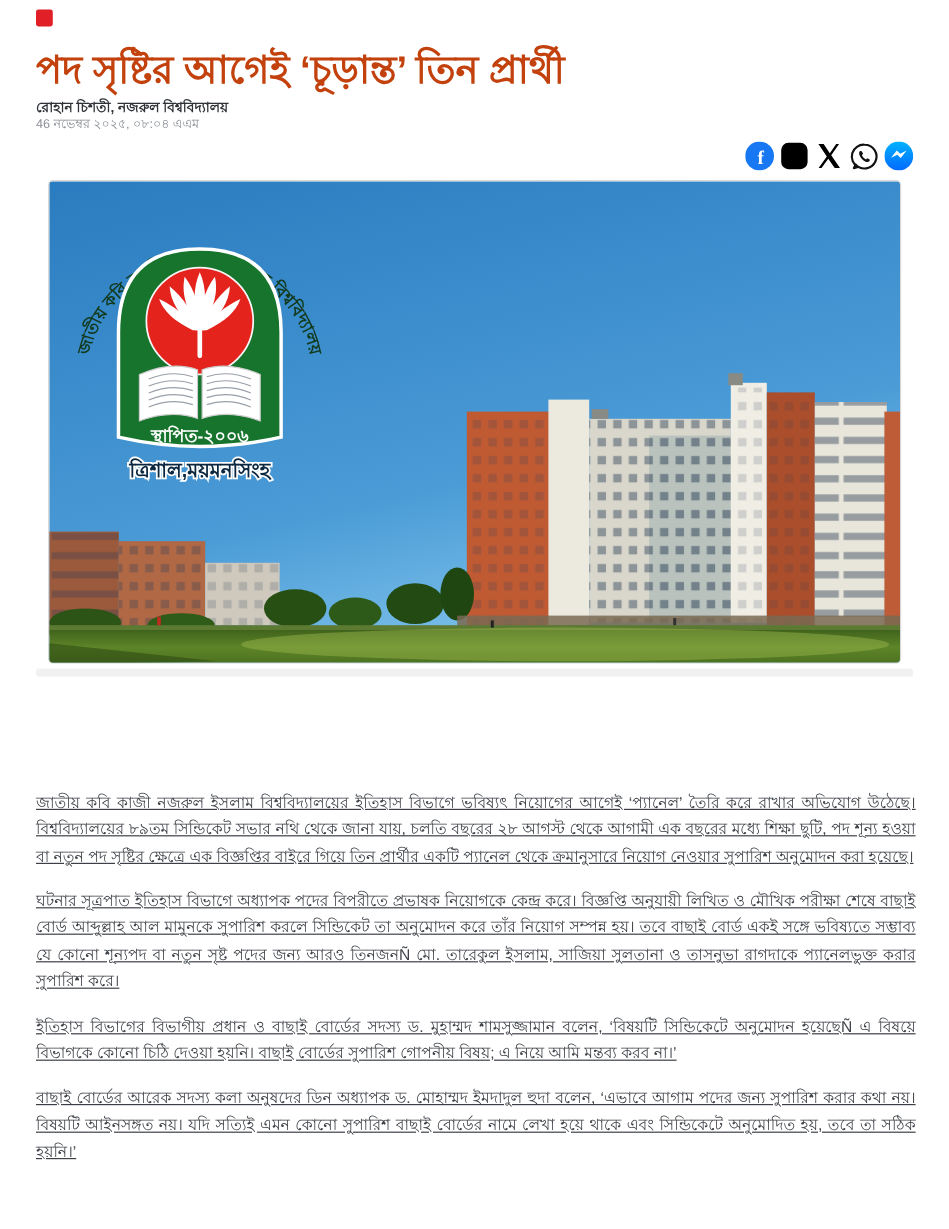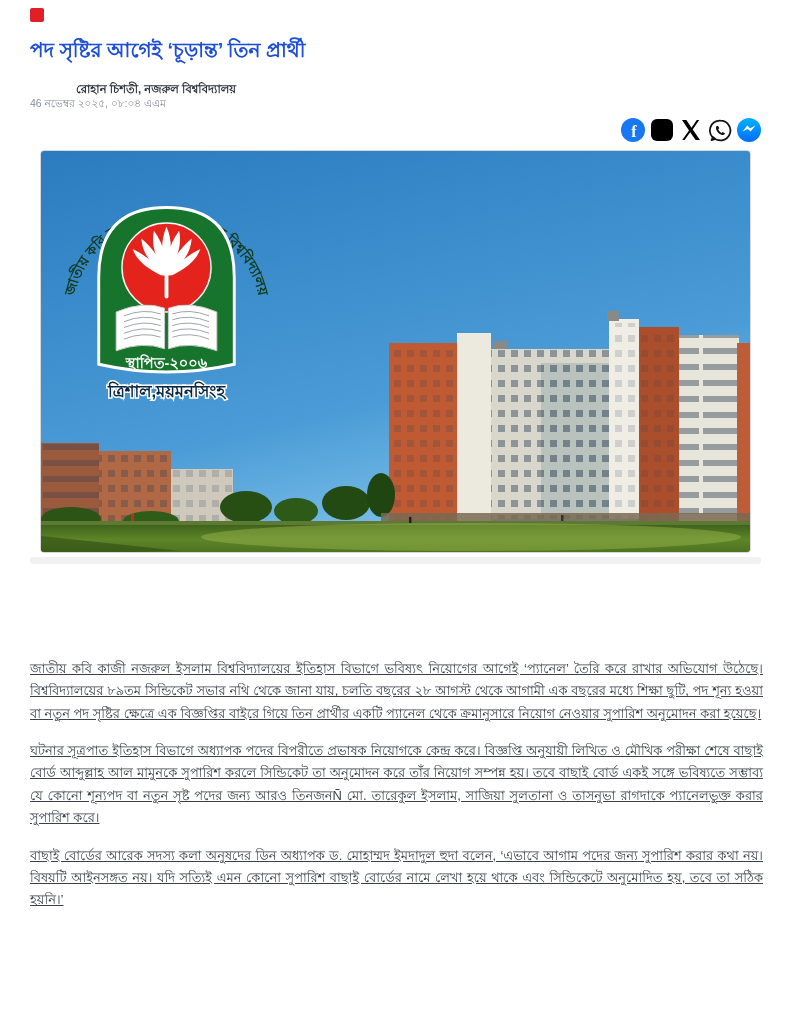--- a/index.html
+++ b/index.html
@@ -5,25 +5,25 @@
   html,body{margin:0;padding:0;}
   body{
     width:791px;height:1024px;position:relative;background:#ffffff;
     font-family:"Liberation Sans","DejaVu Sans",sans-serif;
     overflow:hidden;
   }
   .brand-square{position:absolute;left:30px;top:8px;width:14px;height:14px;
     background:#e01f26;border-radius:2px;}
   h1.title{
     position:absolute;left:30px;top:38px;width:620px;margin:0;
-    font-size:20px;font-weight:bold;color:#1d4ed8;line-height:1.25;
+    font-size:32px;font-weight:bold;color:#c2410c;line-height:1.25;
   }
   .byline{
     position:absolute;left:30px;top:81px;width:400px;
-    font-size:11.5px;font-weight:bold;color:#2f3338;margin-left:46px;
+    font-size:11.5px;font-weight:bold;color:#2f3338;
   }
   .date{
     position:absolute;left:30px;top:96px;width:400px;
     font-size:10.5px;color:#8a8f95;
   }
   .share-row{
     position:absolute;top:117px;right:29px;display:flex;gap:3px;align-items:center;
   }
   .share-btn{width:26px;height:26px;display:flex;align-items:center;justify-content:center;
     background:transparent;border:none;padding:0;cursor:pointer;}
@@ -191,14 +191,15 @@
     <text x="110" y="214" text-anchor="middle" font-size="15" font-weight="bold" fill="#ffffff">স্থাপিত-২০০৬</text>
     <text x="110" y="244" text-anchor="middle" font-size="17" font-weight="bold" fill="#0b2740" style="paint-order:stroke;stroke:#ffffff;stroke-width:3px;">ত্রিশাল,ময়মনসিংহ</text>
   </svg>
 </figure>
 
 <div class="caption-bar"></div>
 
 <div class="article-body">
   <p>জাতীয় কবি কাজী নজরুল ইসলাম বিশ্ববিদ্যালয়ের ইতিহাস বিভাগে ভবিষ্যৎ নিয়োগের আগেই ‘প্যানেল’ তৈরি করে রাখার অভিযোগ উঠেছে। বিশ্ববিদ্যালয়ের ৮৯তম সিন্ডিকেট সভার নথি থেকে জানা যায়, চলতি বছরের ২৮ আগস্ট থেকে আগামী এক বছরের মধ্যে শিক্ষা ছুটি, পদ শূন্য হওয়া বা নতুন পদ সৃষ্টির ক্ষেত্রে এক বিজ্ঞপ্তির বাইরে গিয়ে তিন প্রার্থীর একটি প্যানেল থেকে ক্রমানুসারে নিয়োগ নেওয়ার সুপারিশ অনুমোদন করা হয়েছে।</p>
   <p>ঘটনার সূত্রপাত ইতিহাস বিভাগে অধ্যাপক পদের বিপরীতে প্রভাষক নিয়োগকে কেন্দ্র করে। বিজ্ঞপ্তি অনুযায়ী লিখিত ও মৌখিক পরীক্ষা শেষে বাছাই বোর্ড আব্দুল্লাহ আল মামুনকে সুপারিশ করলে সিন্ডিকেট তা অনুমোদন করে তাঁর নিয়োগ সম্পন্ন হয়। তবে বাছাই বোর্ড একই সঙ্গে ভবিষ্যতে সম্ভাব্য যে কোনো শূন্যপদ বা নতুন সৃষ্ট পদের জন্য আরও তিনজনÑ মো. তারেকুল ইসলাম, সাজিয়া সুলতানা ও তাসনুভা রাগদাকে প্যানেলভুক্ত করার সুপারিশ করে।</p>
+  <p>ইতিহাস বিভাগের বিভাগীয় প্রধান ও বাছাই বোর্ডের সদস্য ড. মুহাম্মদ শামসুজ্জামান বলেন, ‘বিষয়টি সিন্ডিকেটে অনুমোদন হয়েছেÑ এ বিষয়ে বিভাগকে কোনো চিঠি দেওয়া হয়নি। বাছাই বোর্ডের সুপারিশ গোপনীয় বিষয়; এ নিয়ে আমি মন্তব্য করব না।’</p>
   <p>বাছাই বোর্ডের আরেক সদস্য কলা অনুষদের ডিন অধ্যাপক ড. মোহাম্মদ ইমদাদুল হুদা বলেন, ‘এভাবে আগাম পদের জন্য সুপারিশ করার কথা নয়। বিষয়টি আইনসঙ্গত নয়। যদি সত্যিই এমন কোনো সুপারিশ বাছাই বোর্ডের নামে লেখা হয়ে থাকে এবং সিন্ডিকেটে অনুমোদিত হয়, তবে তা সঠিক হয়নি।’</p>
 </div>
 
 </body></html>

